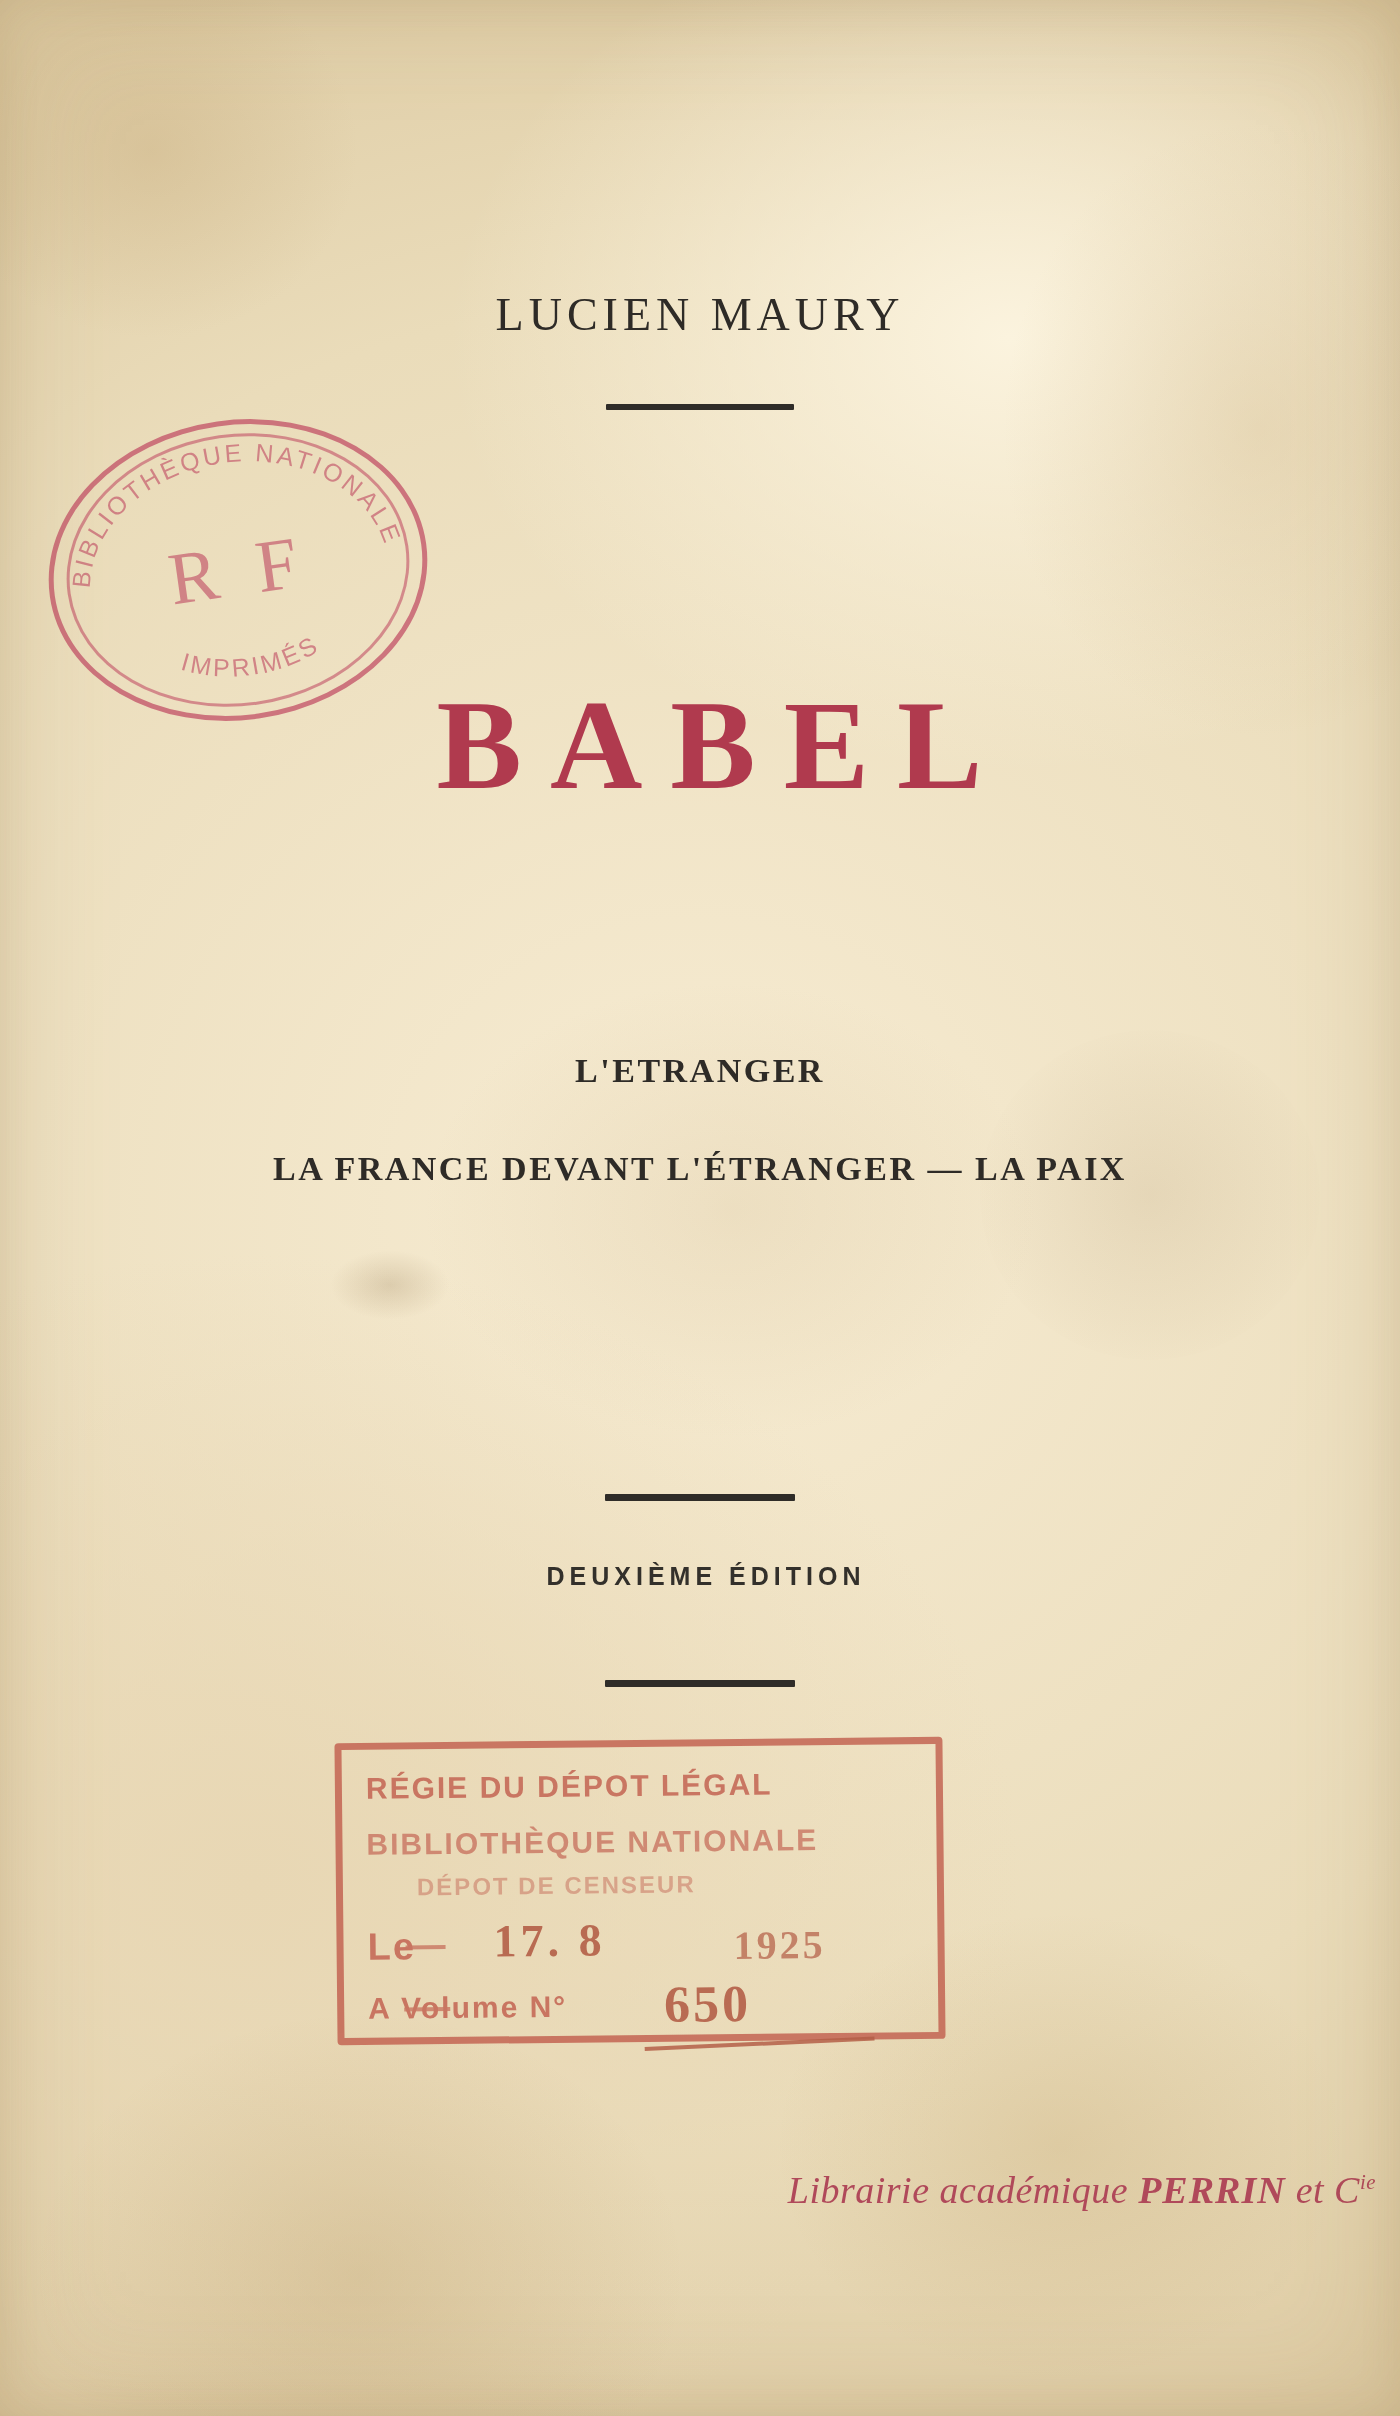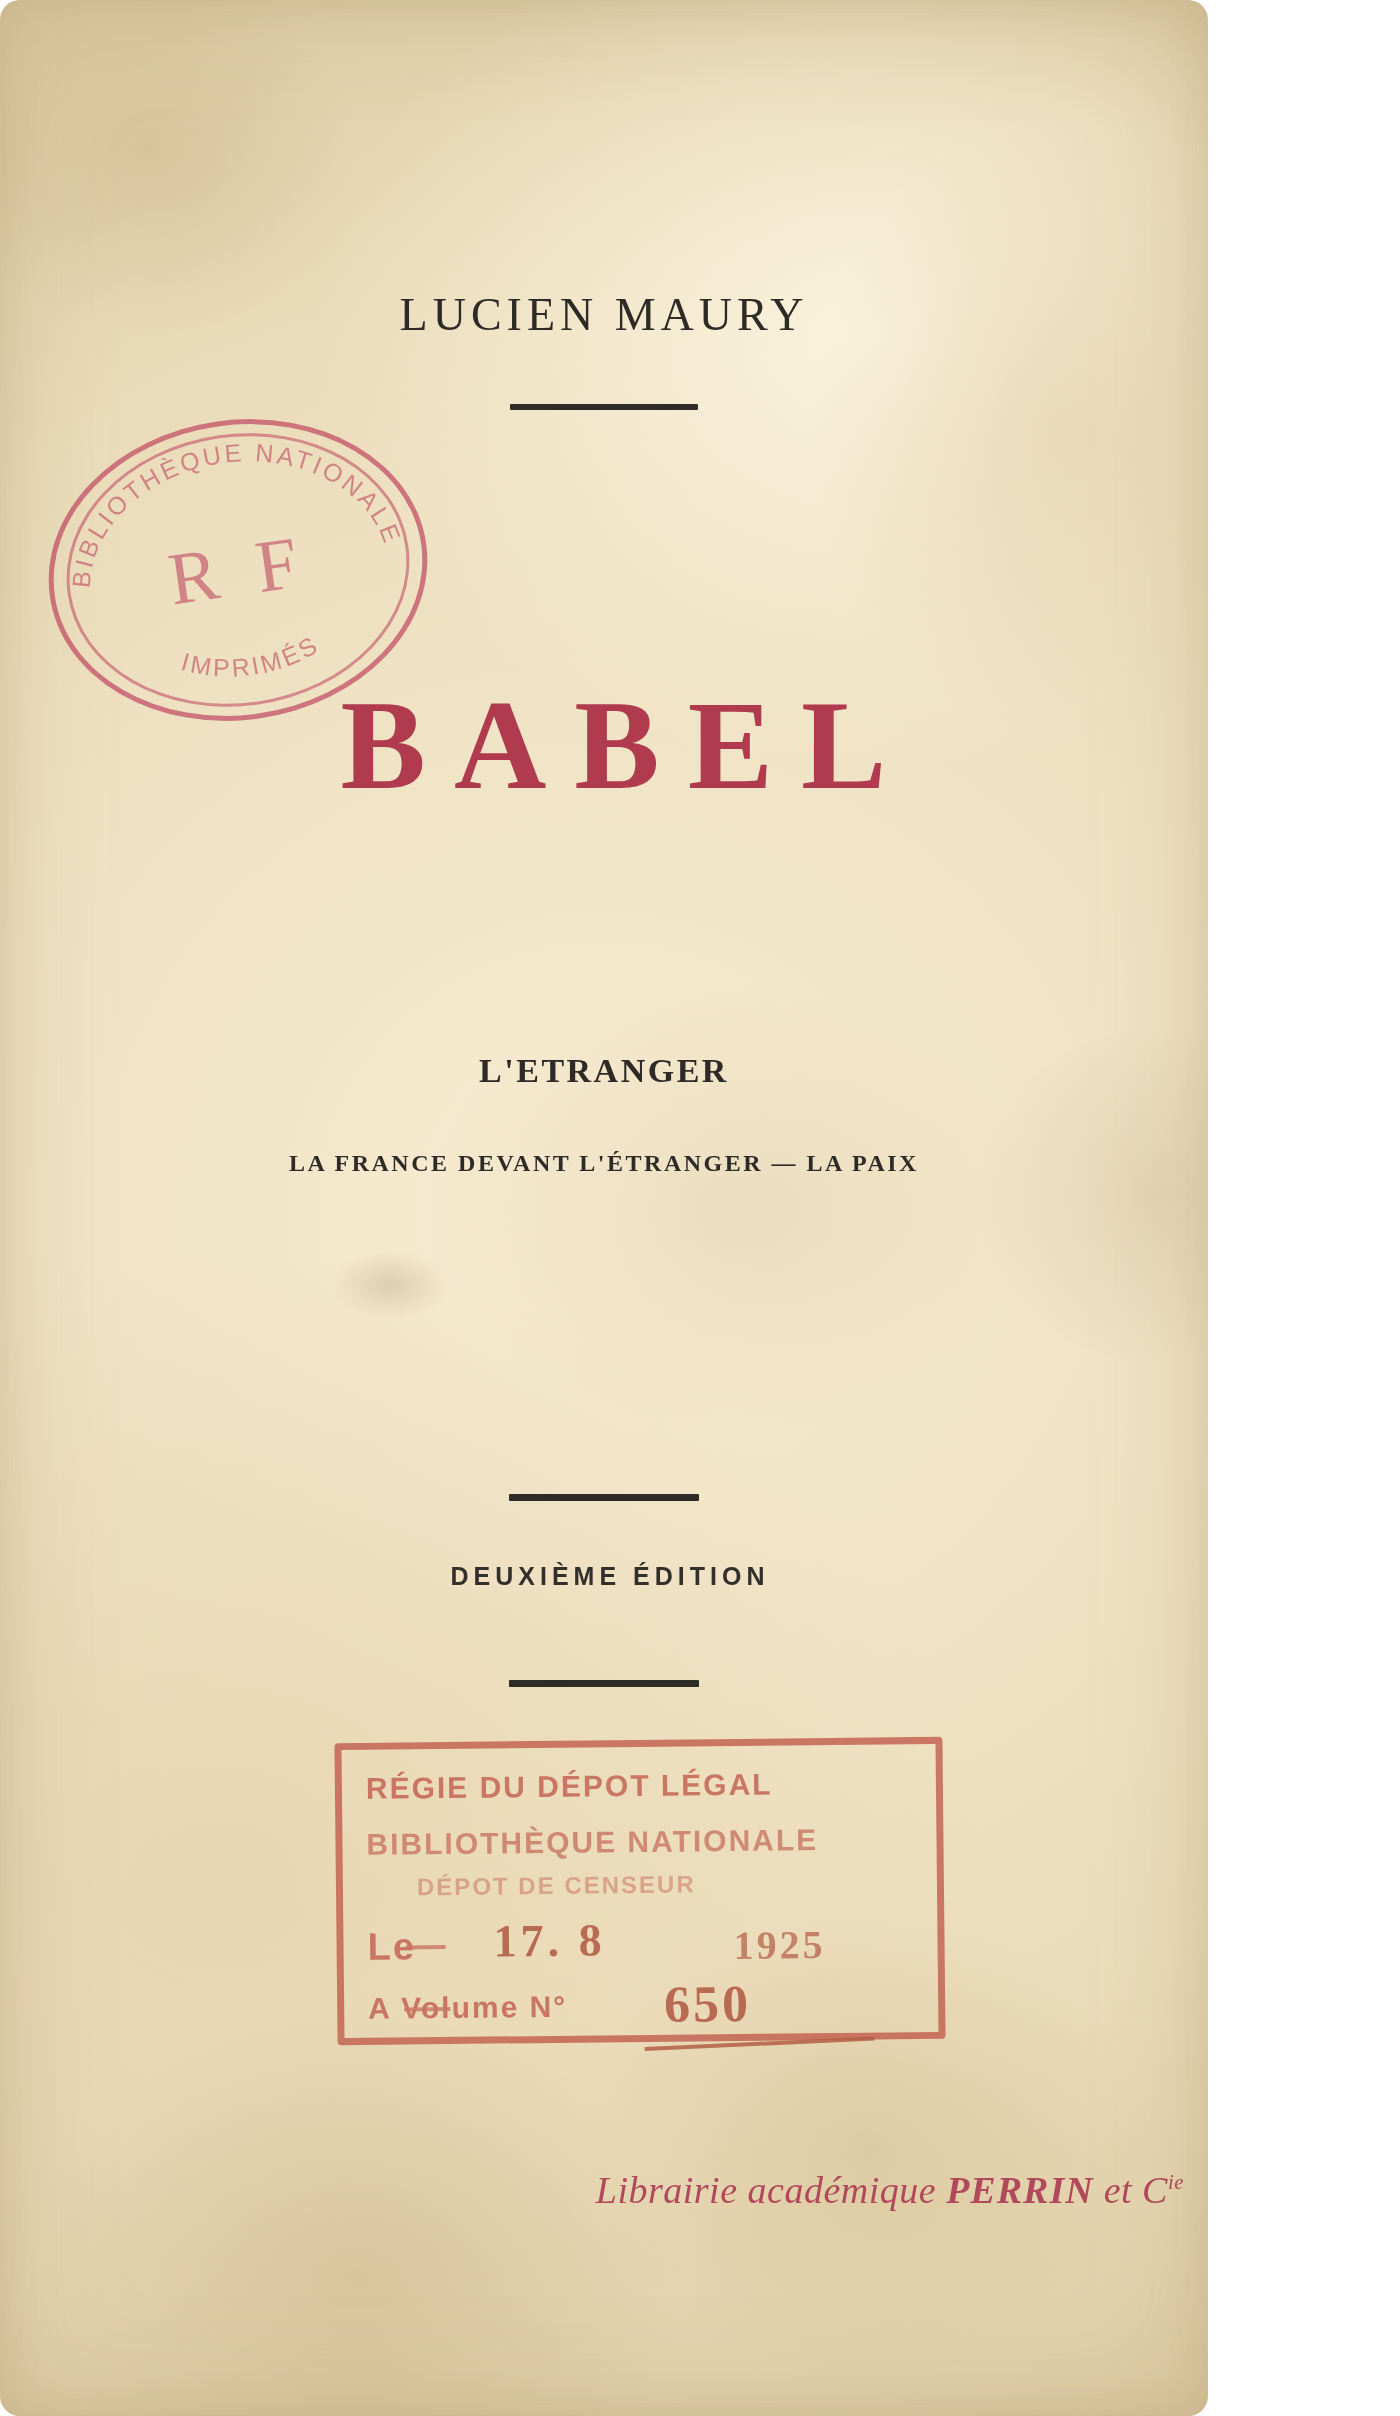--- a/index.html
+++ b/index.html
@@ -5,29 +5,28 @@
   html, body {
     margin: 0;
     padding: 0;
     background: #ffffff;
   }
   body {
     font-family: "Liberation Serif", serif;
   }
   .page {
     position: relative;
-    width: 1208px;
+    width: 1400px;
     height: 2416px;
     overflow: hidden;
     background: #f3e6c9;
     background-image:
       radial-gradient(ellipse 900px 700px at 72% 14%, #fbf3de 0%, rgba(251,243,222,0) 62%),
       radial-gradient(ellipse 1100px 900px at 18% 78%, #e8d7b4 0%, rgba(232,215,180,0) 70%),
       radial-gradient(ellipse 1400px 1300px at 50% 50%, #f7ecd3 0%, #eadcba 70%, #dfcda6 100%);
-    border-radius: 20px;
   }
   
   .blotch {
     position: absolute;
     border-radius: 50%;
     pointer-events: none;
   }
   .b1 { left: -60px; top: -40px; width: 420px; height: 380px;
         background: radial-gradient(ellipse at center, rgba(196,168,120,0.35) 0%, rgba(196,168,120,0) 70%); }
   .b2 { right: -120px; top: 120px; width: 520px; height: 620px;
@@ -90,21 +89,21 @@
     font-family: "Liberation Serif", serif;
     font-size: 34px;
     font-weight: 700;
     letter-spacing: 2.5px;
     color: #2e2b27;
   }
   .subtitle-2 {
     position: absolute;
     top: 1150px; left: 0; right: 0;
     font-family: "Liberation Serif", serif;
-    font-size: 24px;
+    font-size: 34px;
     font-weight: 700;
     letter-spacing: 2.5px;
     color: #2e2b27;
   }
 
   .edition {
     position: absolute;
     top: 1562px; left: 0; right: 0;
     font-family: "Liberation Sans", sans-serif;
     font-size: 25px;

